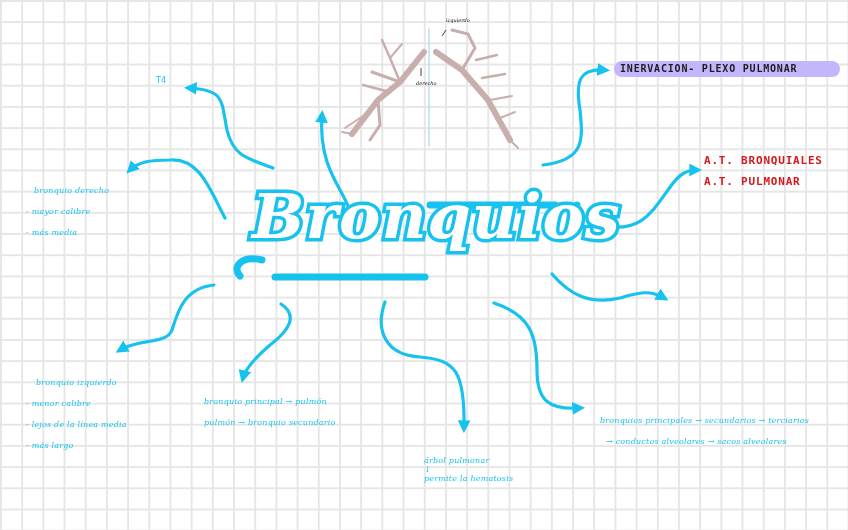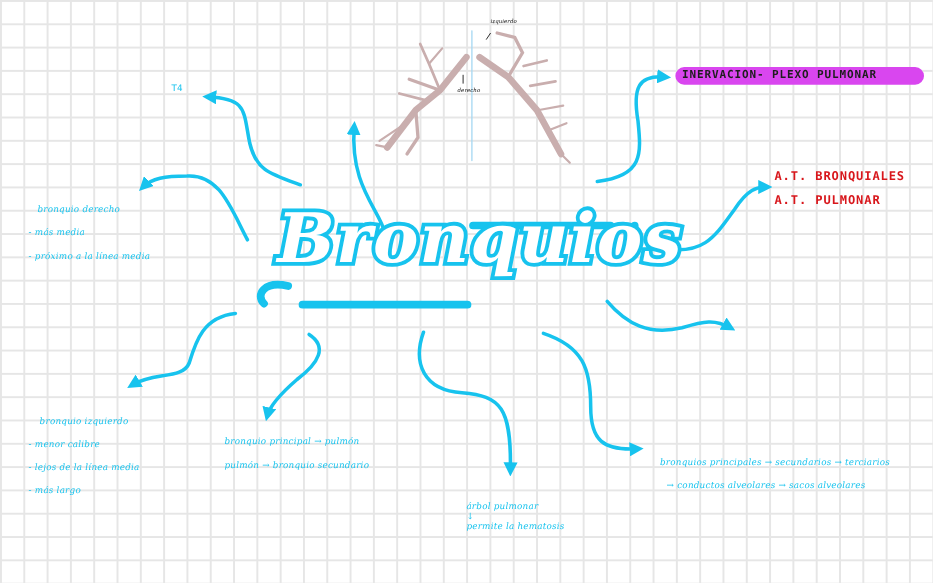--- a/index.html
+++ b/index.html
@@ -21,21 +21,21 @@
     .note .line { display: block; }
     .title-word {
       position: absolute; left: 252px; top: 186px;
       font-family: "DejaVu Serif", serif; font-style: italic; font-weight: bold;
       font-size: 62px; color: #ffffff; letter-spacing: 1px;
       -webkit-text-stroke: 7px #17c3ee; paint-order: stroke fill;
       line-height: 1;
     }
     .innervation {
       position: absolute; left: 614px; top: 61px; height: 16px; width: 226px;
-      background: #d946ef; border-radius: 8px;
+      background: #c4b5fd; border-radius: 8px;
       font-family: "DejaVu Sans Mono", monospace; font-weight: bold; font-size: 10px;
       color: #1d1d1d; line-height: 16px; padding-left: 6px; box-sizing: border-box;
       letter-spacing: 0.8px;
     }
     .arteries {
       position: absolute; left: 704px; top: 150px;
       font-family: "DejaVu Sans Mono", monospace; font-weight: bold; font-size: 11px;
       color: #d8161b; letter-spacing: 0.8px; line-height: 21px;
     }
     .t4 { position: absolute; left: 156px; top: 76px; font-size: 8px; color: #17c3ee; font-family: "DejaVu Sans", sans-serif; }
@@ -115,22 +115,22 @@
 
 <div class="innervation">INERVACION- PLEXO PULMONAR</div>
 
 <div class="arteries">
   <span class="line" style="display:block">A.T. BRONQUIALES</span>
   <span class="line" style="display:block">A.T. PULMONAR</span>
 </div>
 
 <div class="note" style="left:32px; top:180px; line-height:21px;">
   <span class="line" style="padding-left:2px">bronquio derecho</span>
+  <span class="line" style="margin-left:-6px">- mayor calibre</span>
   <span class="line" style="margin-left:-6px">- más media</span>
-  <span class="line" style="margin-left:-6px">- próximo a la línea media</span>
 </div>
 
 <div class="note" style="left:36px; top:372px; line-height:21px;">
   <span class="line">bronquio izquierdo</span>
   <span class="line" style="margin-left:-10px">- menor calibre</span>
   <span class="line" style="margin-left:-10px">- lejos de la línea media</span>
   <span class="line" style="margin-left:-10px">- más largo</span>
 </div>
 
 <div class="note" style="left:204px; top:391px; line-height:21px;">

